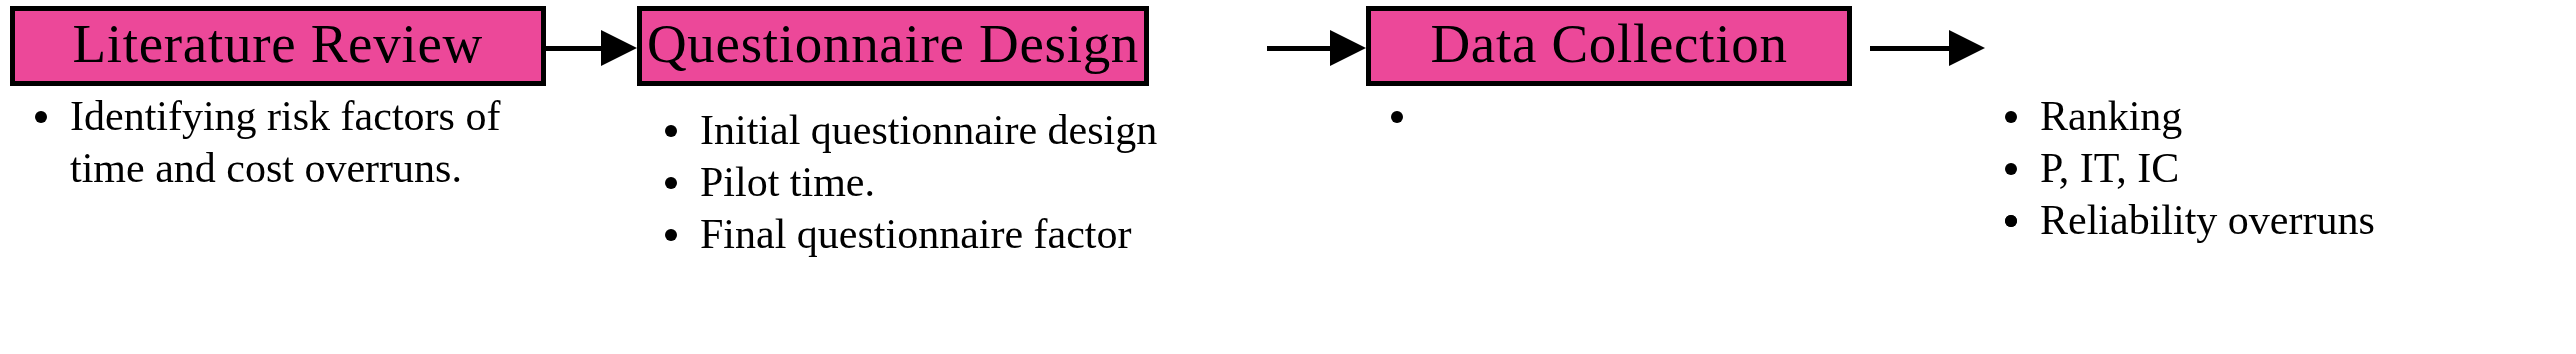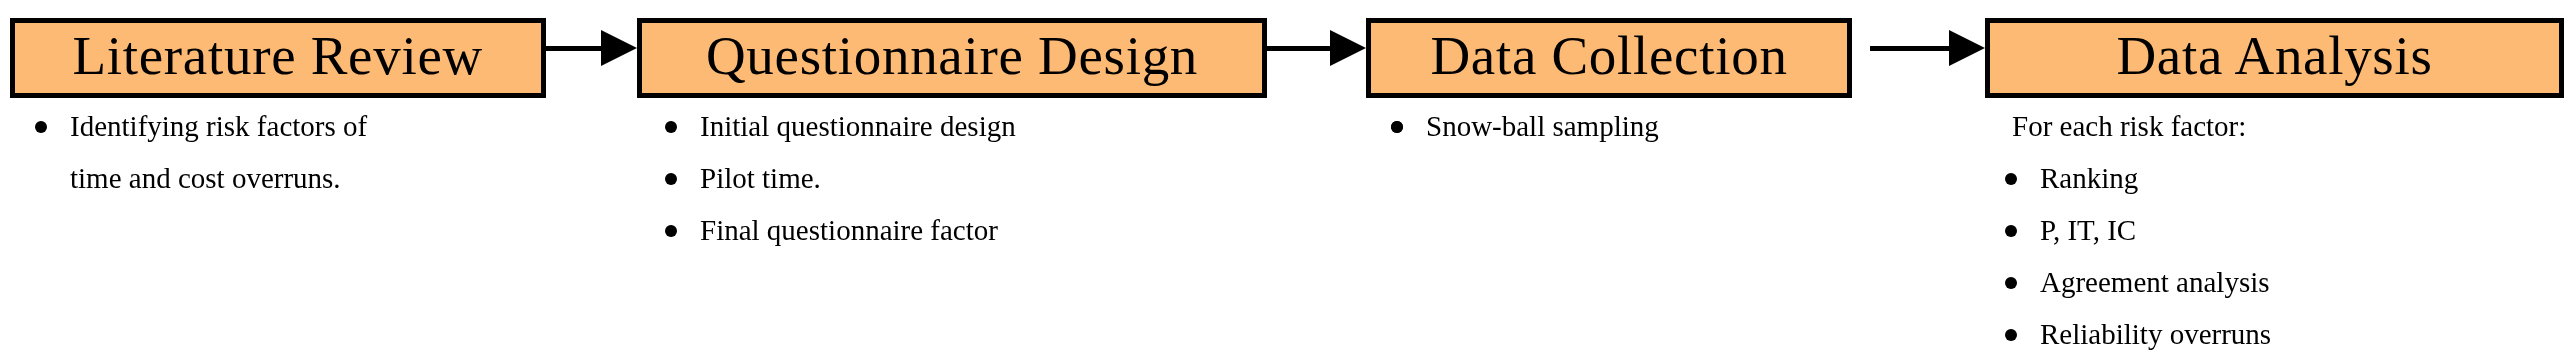--- a/index.html
+++ b/index.html
@@ -9,38 +9,38 @@
     height: 354px;
     background: #ffffff;
     font-family: "Liberation Serif", "DejaVu Serif", serif;
     color: #000000;
     overflow: hidden;
   }
 
   
   .phase-box {
     position: absolute;
-    top: 18px;
+    top: 6px;
     height: 80px;
     box-sizing: border-box;
     border: 5.5px solid #000;
-    background: #fdba74;
+    background: #ec4899;
     display: flex;
     align-items: center;
     justify-content: center;
   }
   .phase-title {
     font-size: 55px;
     line-height: 1;
     white-space: nowrap;
     letter-spacing: 0.7px;
     padding-bottom: 4.2px;
   }
   .b1 { left: 9.7px;   width: 536px; }
-  .b2 { left: 637px;  width: 630px; }
+  .b2 { left: 637px;  width: 512px; }
   .b3 { left: 1366px; width: 486px; }
   .b4 { left: 1985px; width: 579px; }
 
   
   .arrow-line {
     position: absolute;
     top: 46px;
     height: 4.9px;
     background: #000;
   }
@@ -56,26 +56,26 @@
     border-bottom: 18.7px solid transparent;
     border-left: 36px solid #000;
   }
   .a1h { left: 601px;  }
   .a2h { left: 1330px; }
   .a3h { left: 1949px; }
 
   
   .phase-notes {
     position: absolute;
-    top: 100px;
-    font-size: 29px;
+    top: 90px;
+    font-size: 42px;
     line-height: 52px;
   }
   .n1 { left: 35px;   }
-  .n2 { left: 665px;  }
+  .n2 { left: 665px; margin-top: 14px;  }
   .n3 { left: 1391px; }
   .n4 { left: 2005px; }
   .list-lead {
     margin-left: 7px;
     white-space: nowrap;
   }
   .phase-notes ul {
     margin: 0;
     padding: 0;
     list-style: none;
@@ -103,23 +103,20 @@
 
   <div class="phase-box b1">
     <span class="phase-title">Literature Review</span>
   </div>
   <div class="phase-box b2">
     <span class="phase-title">Questionnaire Design</span>
   </div>
   <div class="phase-box b3">
     <span class="phase-title">Data Collection</span>
   </div>
-  <div class="phase-box b4">
-    <span class="phase-title">Data Analysis</span>
-  </div>
 
   <div class="arrow-line a1"></div>
   <div class="arrow-head a1h"></div>
   <div class="arrow-line a2"></div>
   <div class="arrow-head a2h"></div>
   <div class="arrow-line a3"></div>
   <div class="arrow-head a3h"></div>
 
   <div class="phase-notes n1">
     <ul>
@@ -146,41 +143,35 @@
         <span class="note-text">Final questionnaire factor</span>
       </li>
     </ul>
   </div>
 
   <div class="phase-notes n3">
     <ul>
       <li>
         <span class="dot"></span>
       </li>
-      <li>
-        <span class="dot"></span>
-        <span class="note-text">Snow-ball sampling</span>
-      </li>
     </ul>
   </div>
 
   <div class="phase-notes n4">
-    <div class="list-lead">For each risk factor:</div>
     <ul>
       <li>
         <span class="dot"></span>
         <span class="note-text">Ranking</span>
       </li>
       <li>
         <span class="dot"></span>
         <span class="note-text">P, IT, IC</span>
       </li>
       <li>
         <span class="dot"></span>
-        <span class="note-text">Agreement analysis</span>
       </li>
       <li>
         <span class="dot"></span>
         <span class="note-text">Reliability overruns</span>
       </li>
     </ul>
   </div>
 
 </div>
 

